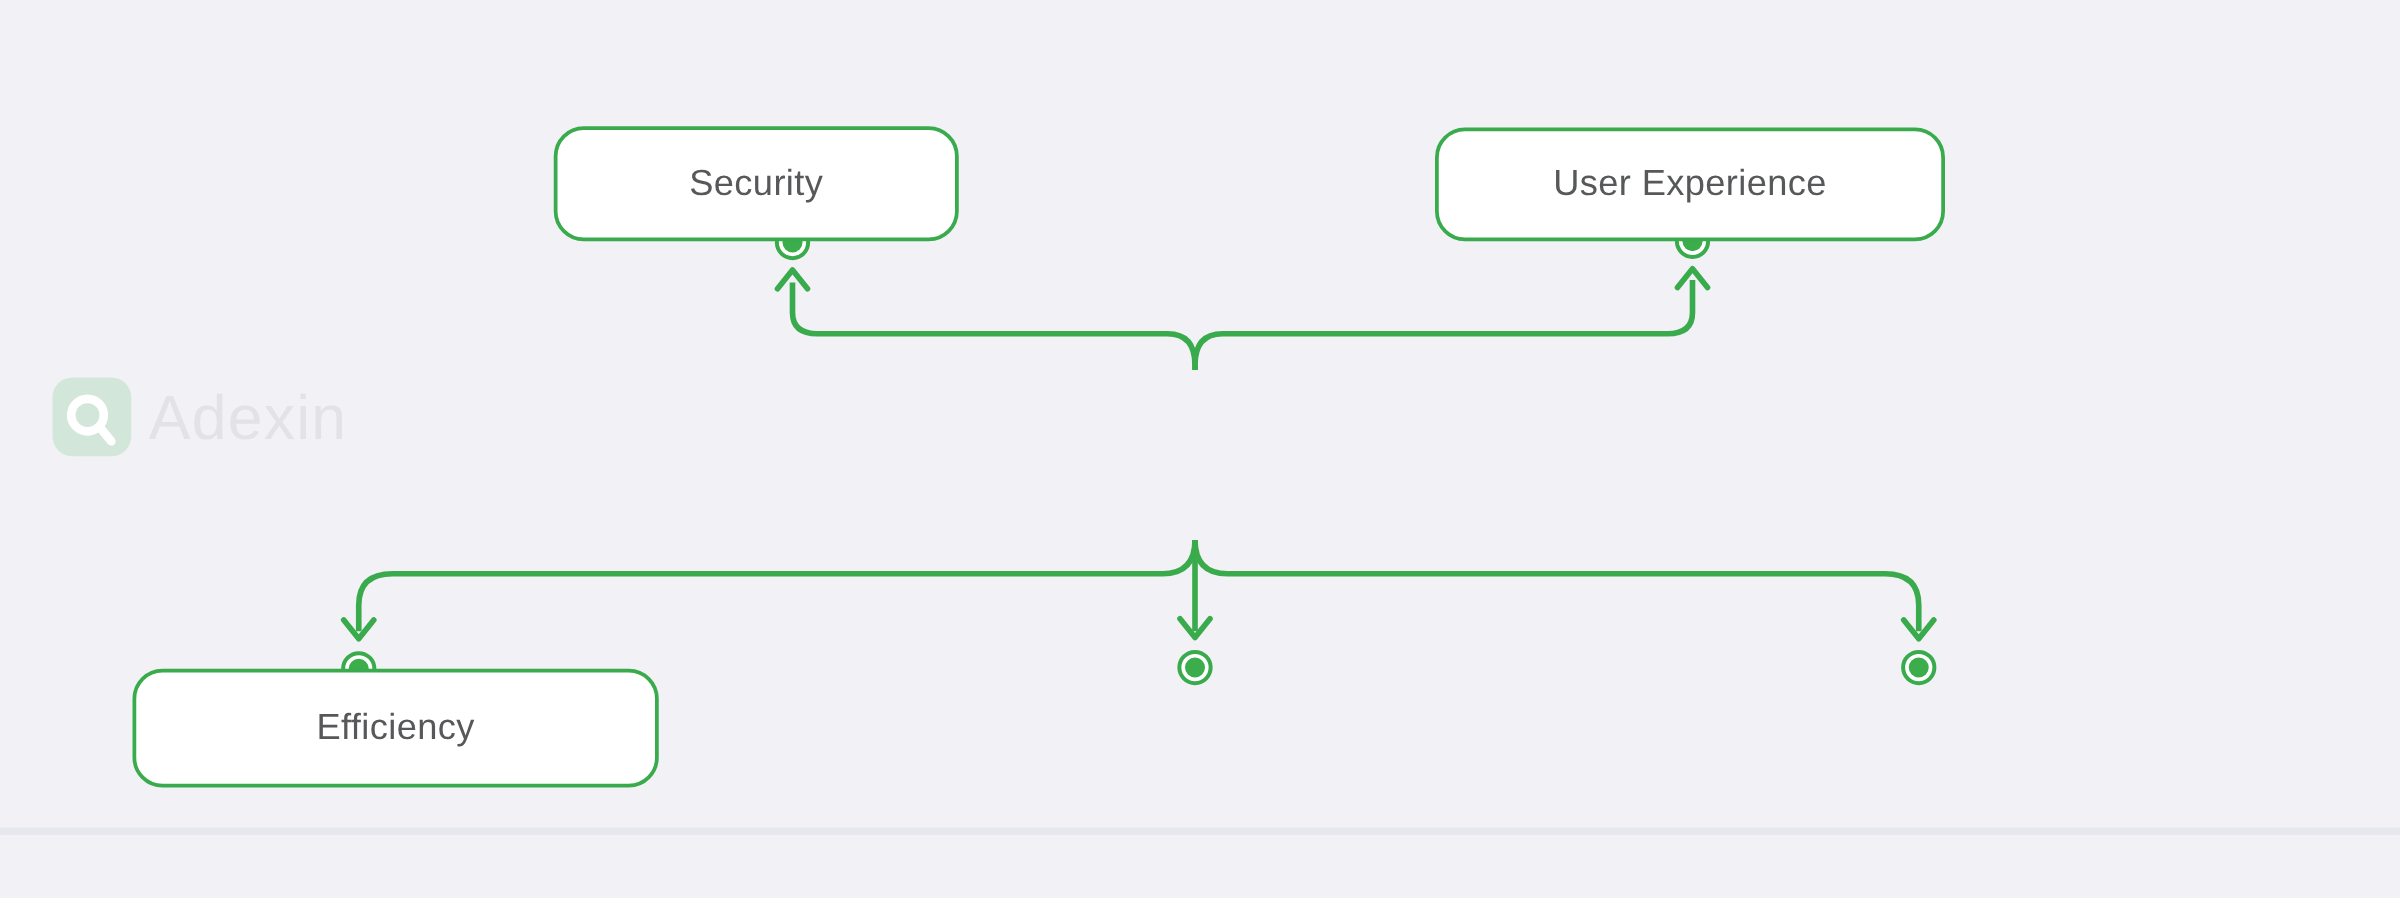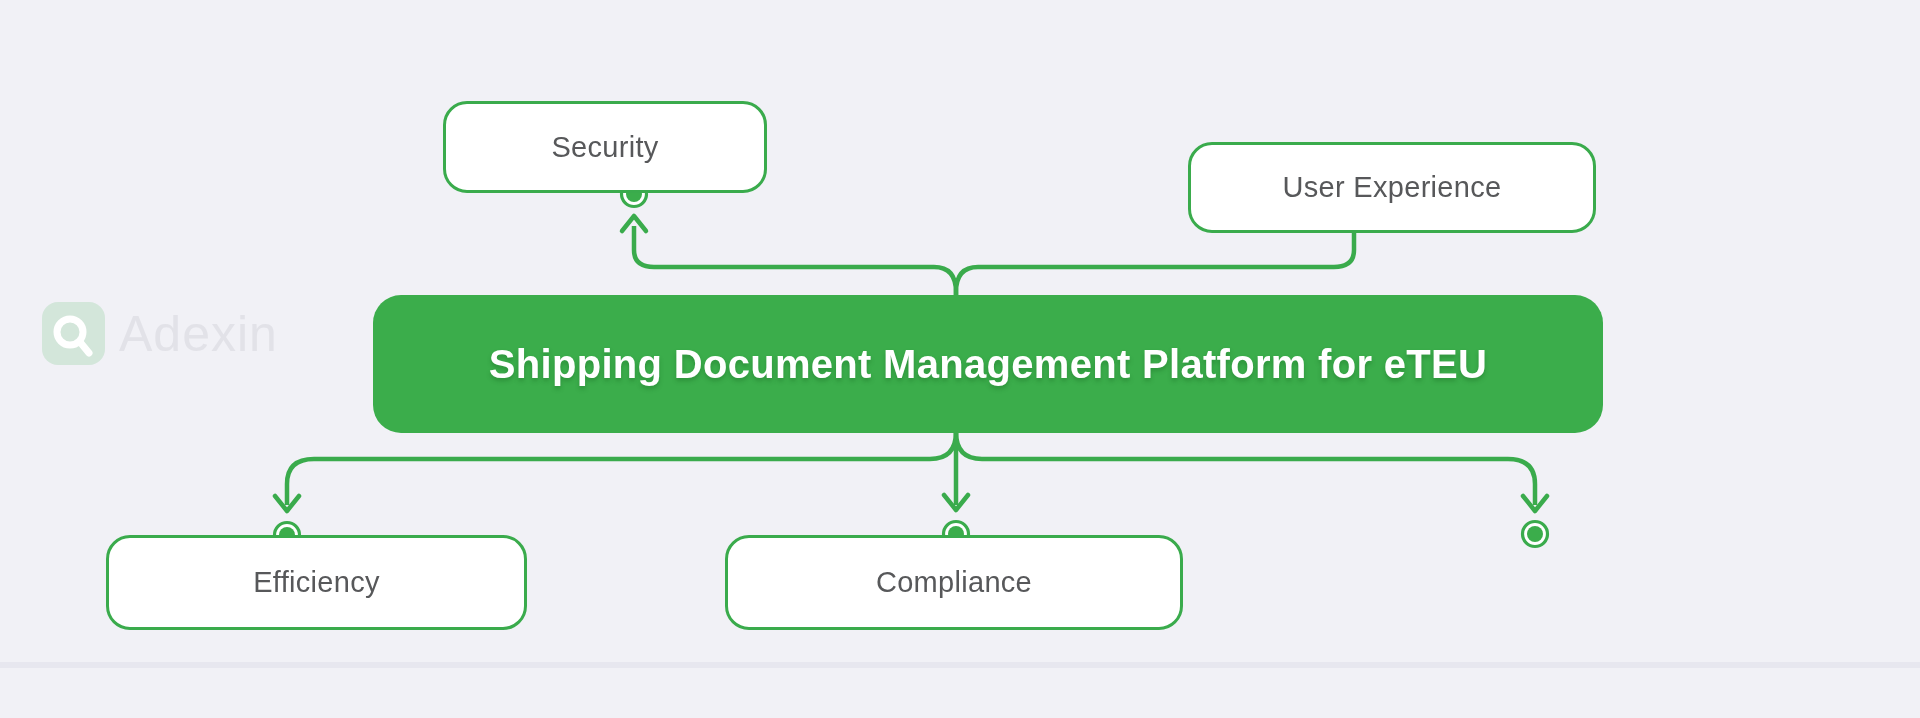--- a/index.html
+++ b/index.html
@@ -20,21 +20,21 @@
   svg.connectors circle.dot-inner{fill:var(--green-fill);stroke:none;}
   .node{position:absolute;background:var(--node-fill);border:3px solid var(--green-stroke);
         border-radius:24px;display:flex;align-items:center;justify-content:center;}
   .node .label{color:var(--node-text);font-size:29px;letter-spacing:0.3px;}
   .center-node{position:absolute;left:373px;top:295px;width:1230px;height:138px;
         background:var(--green-fill);border-radius:28px;
         display:flex;align-items:center;justify-content:center;}
   .center-node .title{color:var(--center-text);font-size:40px;font-weight:700;letter-spacing:0.3px;
         text-shadow:0 3px 4px rgba(25,105,35,0.40);white-space:nowrap;}
   .node-security{left:443px;top:101px;width:324px;height:92px;}
-  .node-user-experience{left:1188px;top:102px;width:408px;height:91px;margin-top:40px;}
+  .node-user-experience{left:1148px;top:102px;width:408px;height:91px;}
   .node-efficiency{left:106px;top:535px;width:421px;height:95px;}
   .node-compliance{left:725px;top:535px;width:458px;height:95px;}
   .node-scalability{left:1390px;top:534px;width:450px;height:95px;}
   .watermark{position:absolute;left:42px;top:302px;height:63px;display:flex;align-items:center;gap:14px;}
   .wm-badge{width:63px;height:63px;border-radius:16px;background:var(--wm-badge);
         display:flex;align-items:center;justify-content:center;flex:0 0 auto;}
   .wm-brand{color:var(--wm-text);font-size:50px;font-weight:500;letter-spacing:1px;line-height:1;}
 </style>
 </head>
 <body>
@@ -87,25 +87,19 @@
     <span class="wm-brand">Adexin</span>
   </div>
 
   <div class="node node-security">
     <span class="label">Security</span>
   </div>
   <div class="node node-user-experience">
     <span class="label">User Experience</span>
   </div>
 
-  <div class="center-node">
-    <span class="title">Shipping Document Management Platform for eTEU</span>
-  </div>
 
   <div class="node node-efficiency">
     <span class="label">Efficiency</span>
-  </div>
-  <div class="node node-compliance">
-    <span class="label">Compliance</span>
   </div>
 
   <div class="bottom-strip"></div>
 </div>
 
 </body></html>

